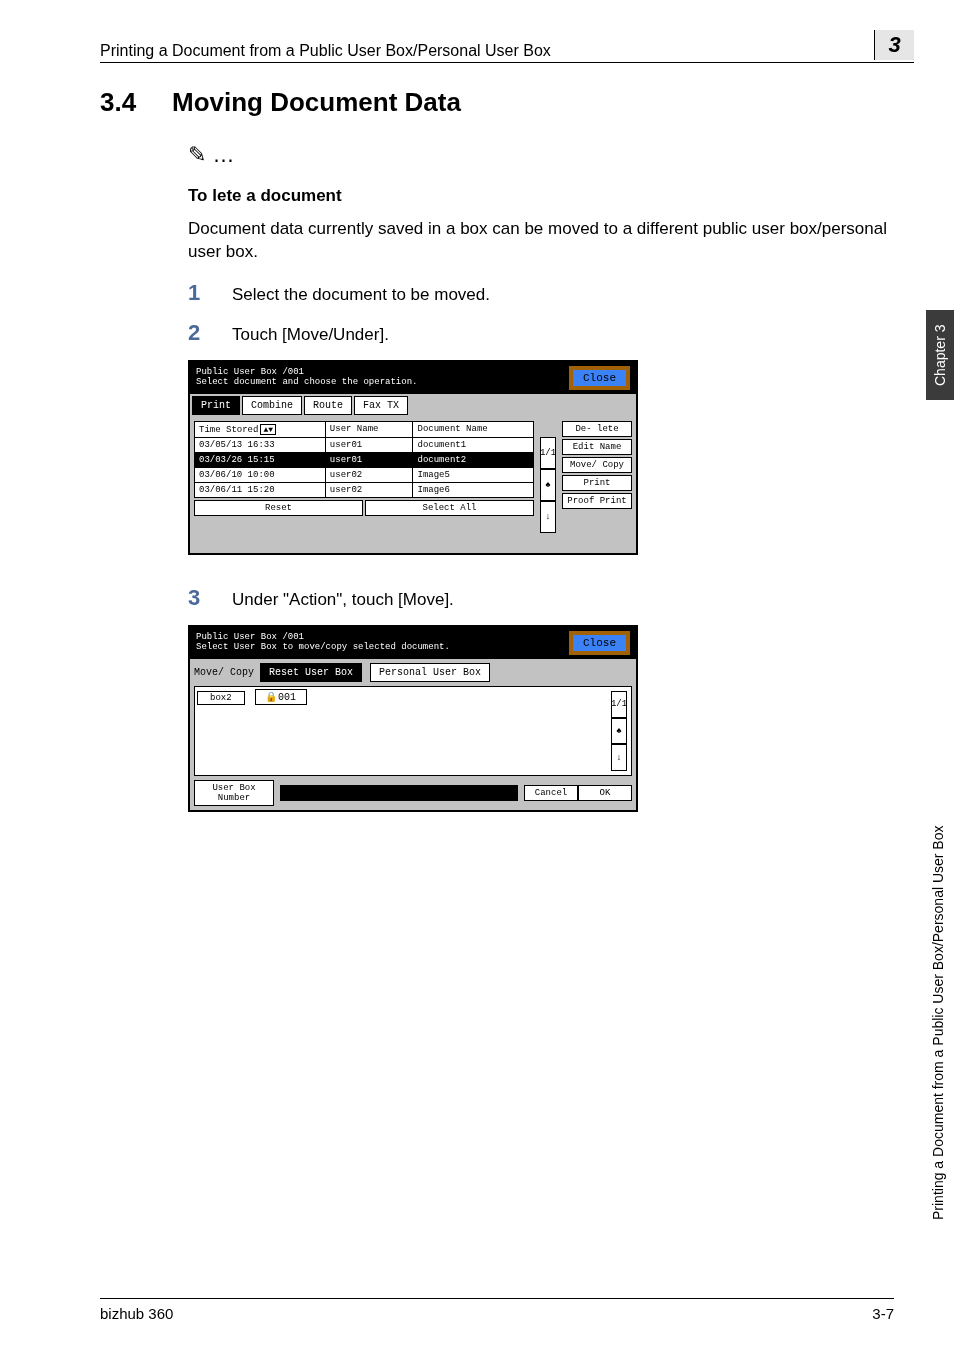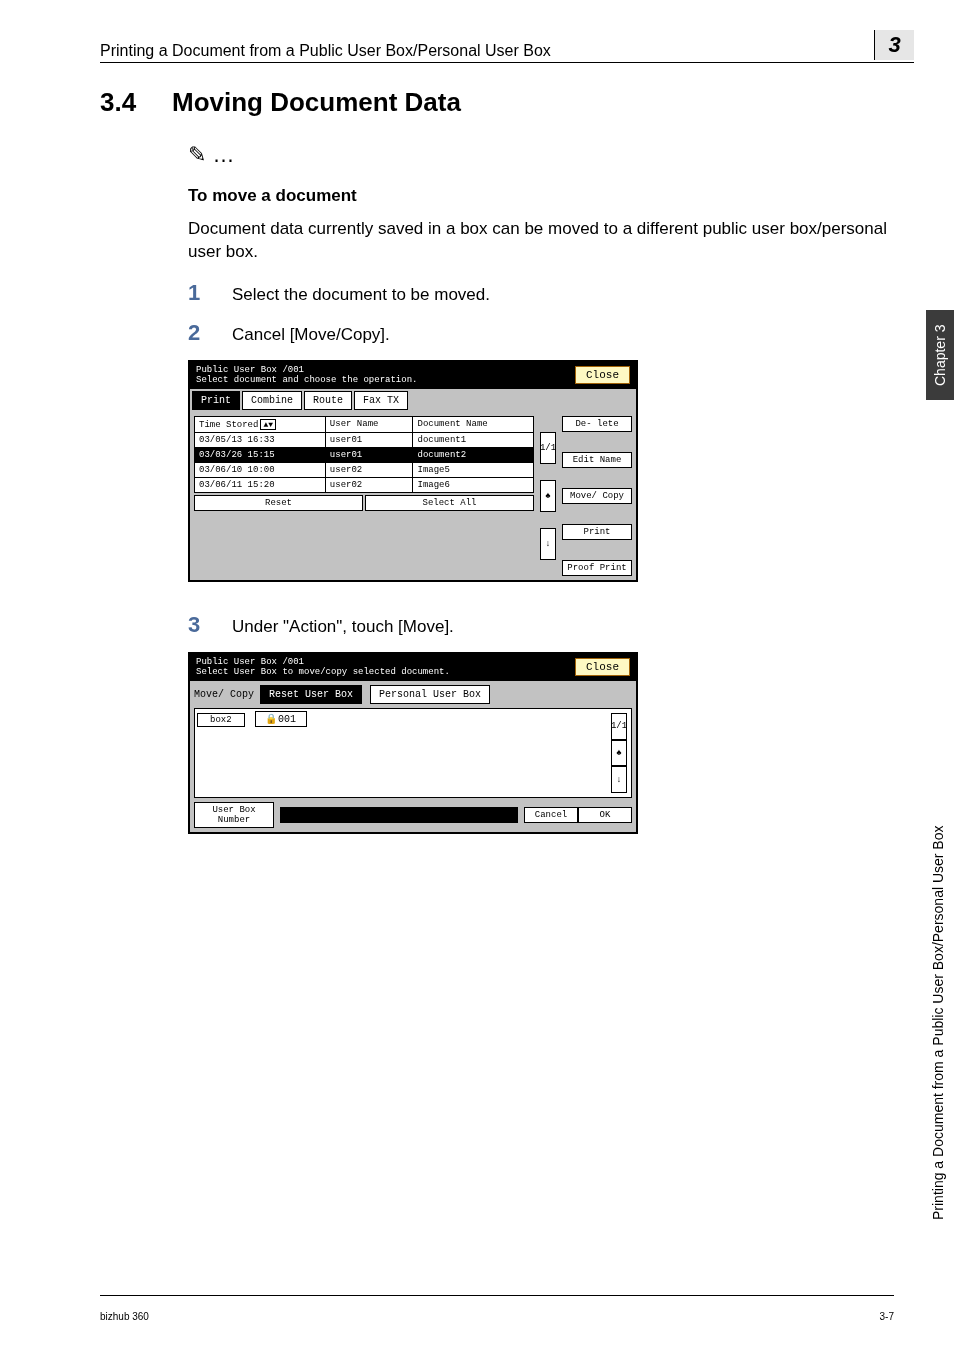--- a/index.html
+++ b/index.html
@@ -18,47 +18,47 @@
   .note-text { font-style: italic; font-size: 16px; padding-right: 20px; }
   .subhead { margin-left: 88px; font-weight: bold; font-size: 17px; margin-bottom: 12px; }
   .body-text { margin-left: 88px; font-size: 17px; margin-bottom: 16px; line-height: 1.35; padding-right: 20px; }
   .step { display: flex; margin-left: 88px; margin-bottom: 14px; align-items: baseline; }
   .step-num { width: 44px; font-size: 22px; font-weight: bold; color: #4a6a9a; flex-shrink: 0; }
   .step-text { font-size: 17px; }
 
   
   .panel { margin-left: 88px; width: 450px; background: #000; color: #fff; font-family: "Courier New", monospace; font-size: 11px; border: 2px solid #000; margin-bottom: 30px; }
   .panel-head { background: #000; color: #fff; padding: 4px 6px; display: flex; justify-content: space-between; align-items: center; }
-  .close-btn { background: #fef9c3; color: #000; padding: 2px 10px; border: 1px solid #a16207; }
+  .close-btn { background: #3b82f6; color: #000; padding: 2px 10px; border: 4px solid #a16207; }
   .tab { border: 1px solid #000; padding: 3px 8px; background: #fff; color: #000; margin-right: 2px; font-size: 10px; }
   .tab.dark { background: #000; color: #fff; }
   .tabs-row { display: flex; padding: 2px; background: #c2c2c2; }
   .inner-table { background: #fff; color: #000; border-collapse: collapse; width: 100%; font-size: 9px; }
   .inner-table td { border: 1px solid #000; padding: 2px 4px; white-space: nowrap; }
   .inner-table td.dark { background: #000; color: #fff; }
   .main-area { display: flex; background: #c2c2c2; padding: 4px; gap: 4px; }
   .left-col { flex: 1; border-radius: 27px; }
-  .right-col { width: 70px; display: flex; flex-direction: column; gap: 20px; }
+  .right-col { width: 70px; display: flex; flex-direction: column; gap: 2px; }
   .rbtn { background: #fff; color: #000; border: 1px solid #000; padding: 2px 4px; font-size: 9px; text-align: center; }
   .rbtn.dark { background: #000; color: #fff; }
   .scroll-col { width: 20px; display: flex; flex-direction: column; justify-content: space-between; align-items: center; padding: 16px 0; }
   .scroll-col div { background: #fff; color: #000; border: 1px solid #000; width: 16px; height: 32px; display: flex; align-items: center; justify-content: center; font-size: 9px; }
   .page-ind { font-size: 9px; background: #fff; color: #000; border: 1px solid #000; padding: 0 3px; }
   .sortarr { font-size: 8px; display: inline-block; border: 1px solid #000; padding: 0 2px; margin-left: 2px; background:#fff; color:#000; }
   .btm-btns { display: flex; gap: 2px; margin-top: 2px; }
 
   
   .panel2-body { background: #c2c2c2; padding: 4px; }
   .p2-row { display: flex; gap: 6px; align-items: center; margin-bottom: 4px; font-size: 10px; }
   .p2-list { background: #fff; color: #000; border: 1px solid #000; height: 90px; padding: 2px; font-size: 10px; display:flex; }
   .p2-list-left { flex:1; }
   .p2-bottom { display: flex; align-items: center; margin-top: 4px; }
   .p2-input { background: #000; color: #000; height: 16px; flex: 1; margin: 0 6px; border: 1px solid #000; }
 
-  .footer { position: absolute; bottom: 30px; left: 100px; right: 60px; border-top: 1px solid #000; padding-top: 15px; display: flex; justify-content: space-between; font-size: 10px; }
+  .footer { position: absolute; bottom: 30px; left: 100px; right: 60px; border-top: 1px solid #000; padding-top: 6px; display: flex; justify-content: space-between; font-size: 15px; }
 </style>
 </head>
 <body>
 
 <div class="page">
 
   <div class="side-tab">Chapter 3</div>
   <div class="side-label">Printing a Document from a Public User Box/Personal User Box</div>
 
   <div class="header-row">
@@ -67,31 +67,31 @@
   </div>
 
   <div class="h2">
     <span class="num">3.4</span><span>Moving Document Data</span>
   </div>
 
   <div class="note-block">
     <div class="note-icon">✎ …</div>
   </div>
 
-  <div class="subhead">To move a document</div>
+  <div class="subhead">To lete a document</div>
   <div class="body-text">Document data currently saved in a box can be moved to a different public user box/personal user box.</div>
 
   <div class="step">
     <div class="step-num">1</div>
     <div class="step-text">Select the document to be moved.</div>
   </div>
 
   <div class="step">
     <div class="step-num">2</div>
-    <div class="step-text">Cancel [Move/Copy].</div>
+    <div class="step-text">Touch [Move/Under].</div>
   </div>
 
   <div class="panel">
     <div class="panel-head">
       <div>
         <div style="font-size:9px; line-height:1;">Public
 User Box  /001</div>
         <div style="font-size:9px;">Select document and choose the operation.</div>
       </div>
       <div class="close-btn">Close</div>

